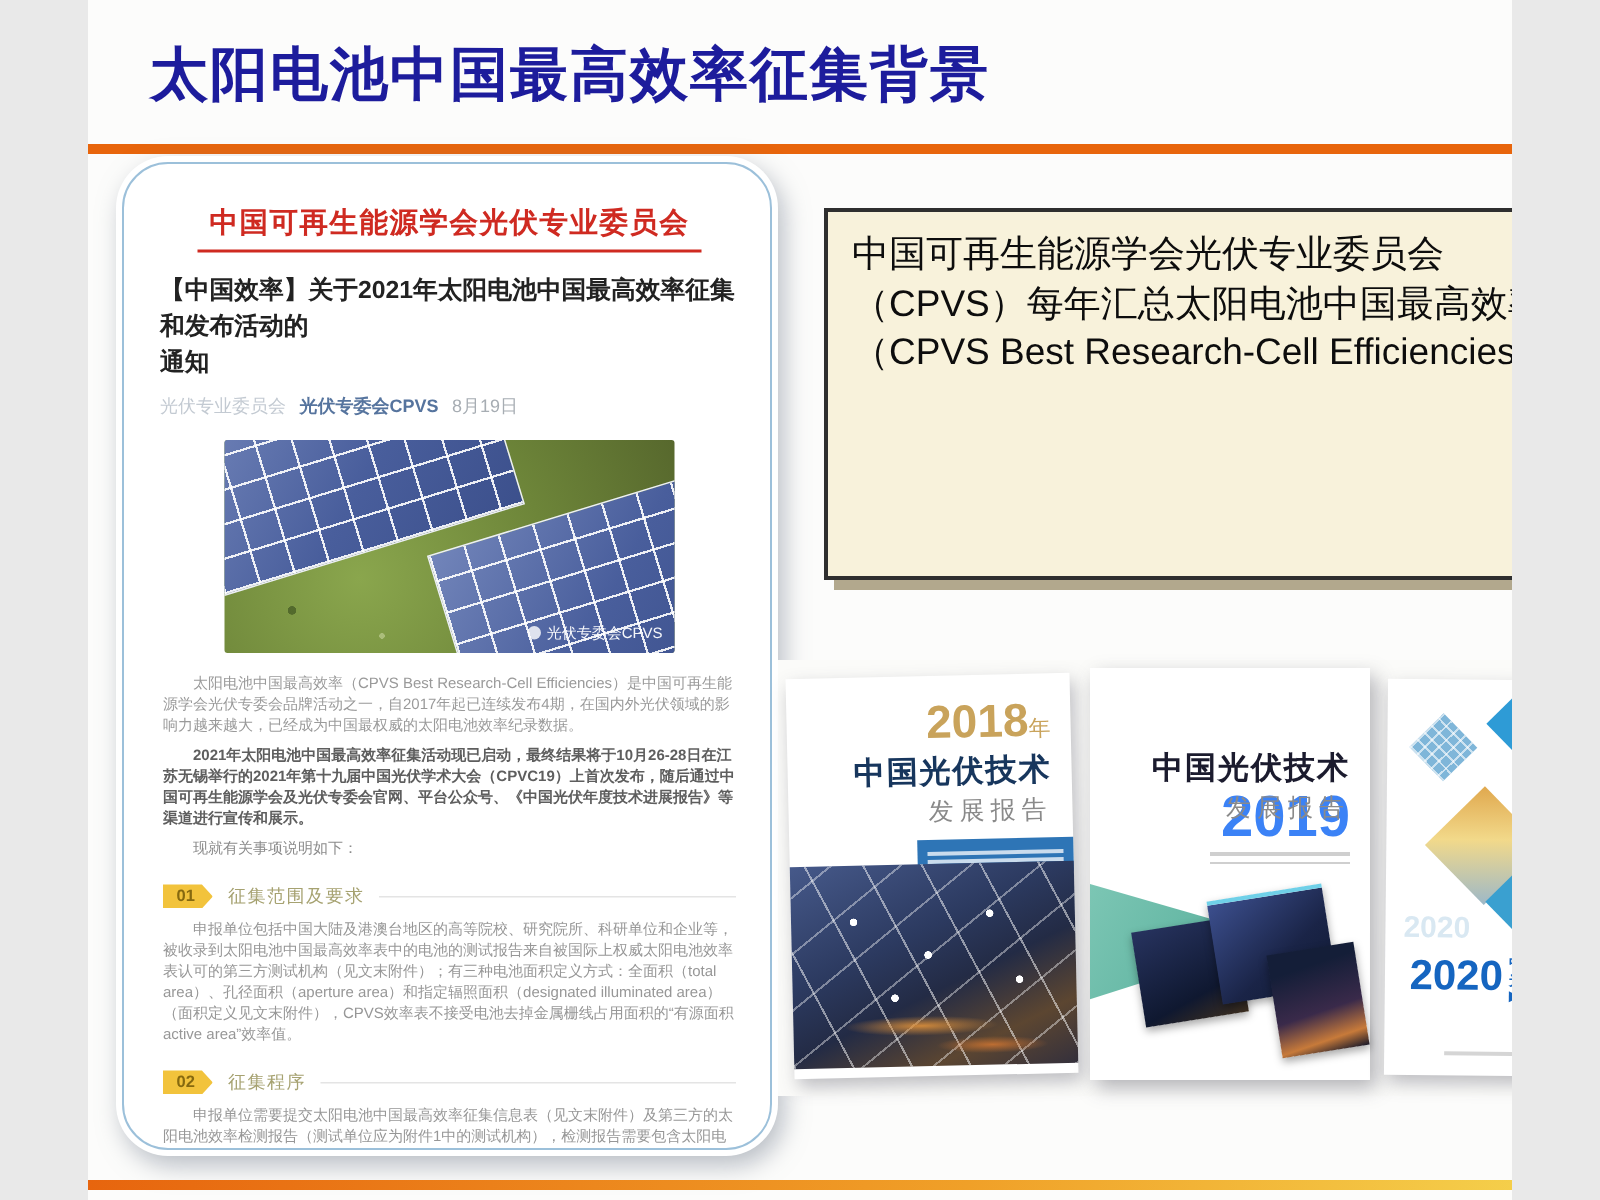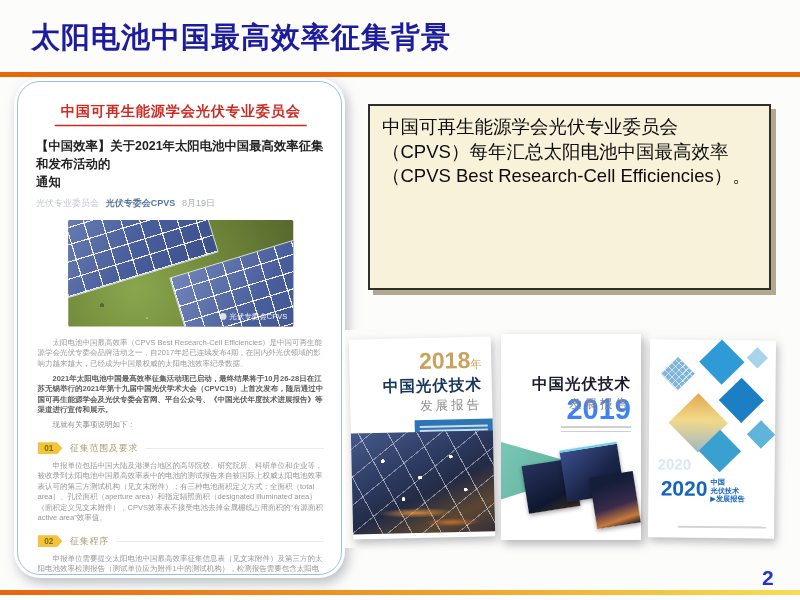--- a/index.html
+++ b/index.html
@@ -1,17 +1,17 @@
 <!DOCTYPE html>
 <html><head>
 <meta charset="utf-8">
 <style>
   html,body{margin:0;padding:0;background:#e9e9e9;}
   *{box-sizing:border-box;font-family:"Liberation Sans","DejaVu Sans",sans-serif;}
-  .slide{position:relative;width:800px;height:600px;background:#fcfcfb;overflow:hidden;margin:0 auto;}
+  .slide{position:relative;width:712px;height:600px;background:#fcfcfb;overflow:hidden;margin:0 auto;}
 
   
   .page-title{position:absolute;left:31px;top:18px;margin:0;font-size:29px;font-weight:bold;
     color:#1d1c9c;letter-spacing:1px;white-space:nowrap;}
   .accent-line{position:absolute;left:0;top:72px;width:800px;height:5px;background:#e8650c;}
 
   
   .article-card{position:absolute;left:14px;top:78px;width:331px;height:500px;background:#fff;
     border-radius:26px;box-shadow:3px 5px 12px rgba(120,130,145,.5);}
   .card-border{position:absolute;inset:3px;border:1.5px solid #9cc0da;border-radius:23px;

